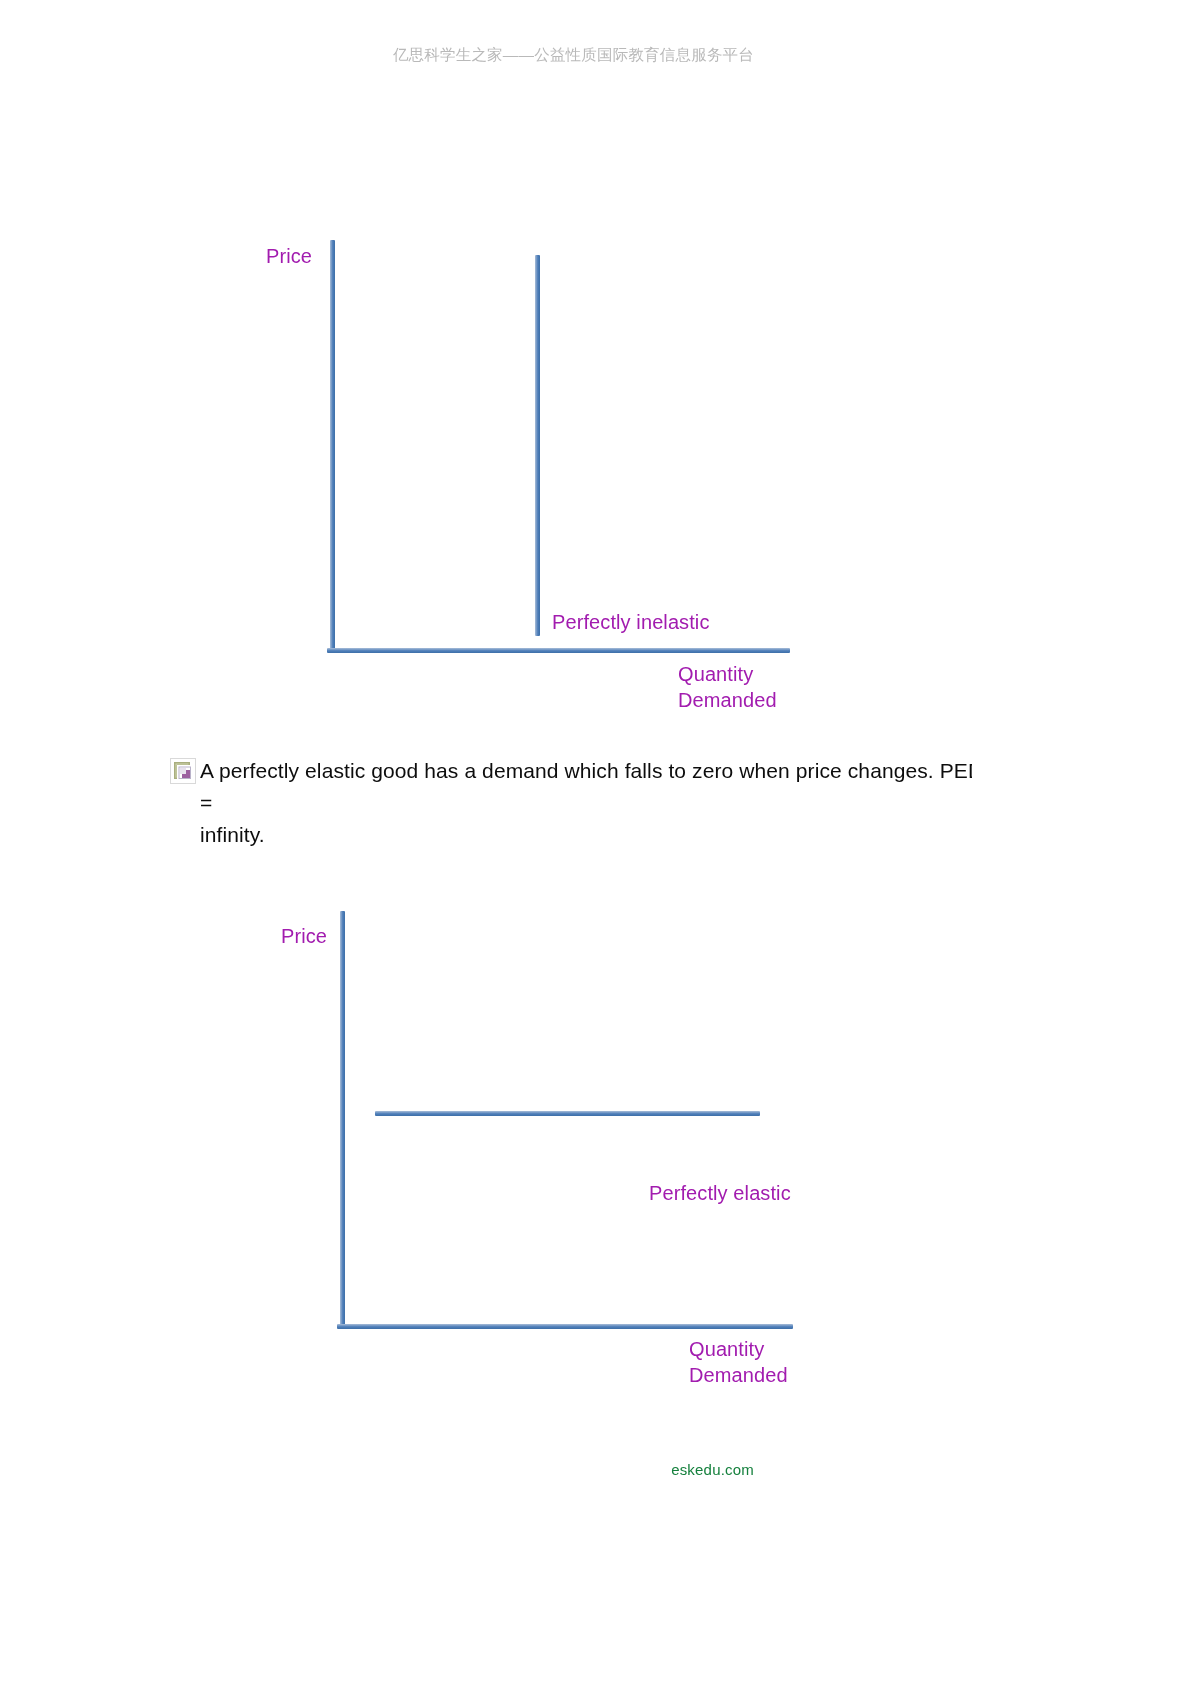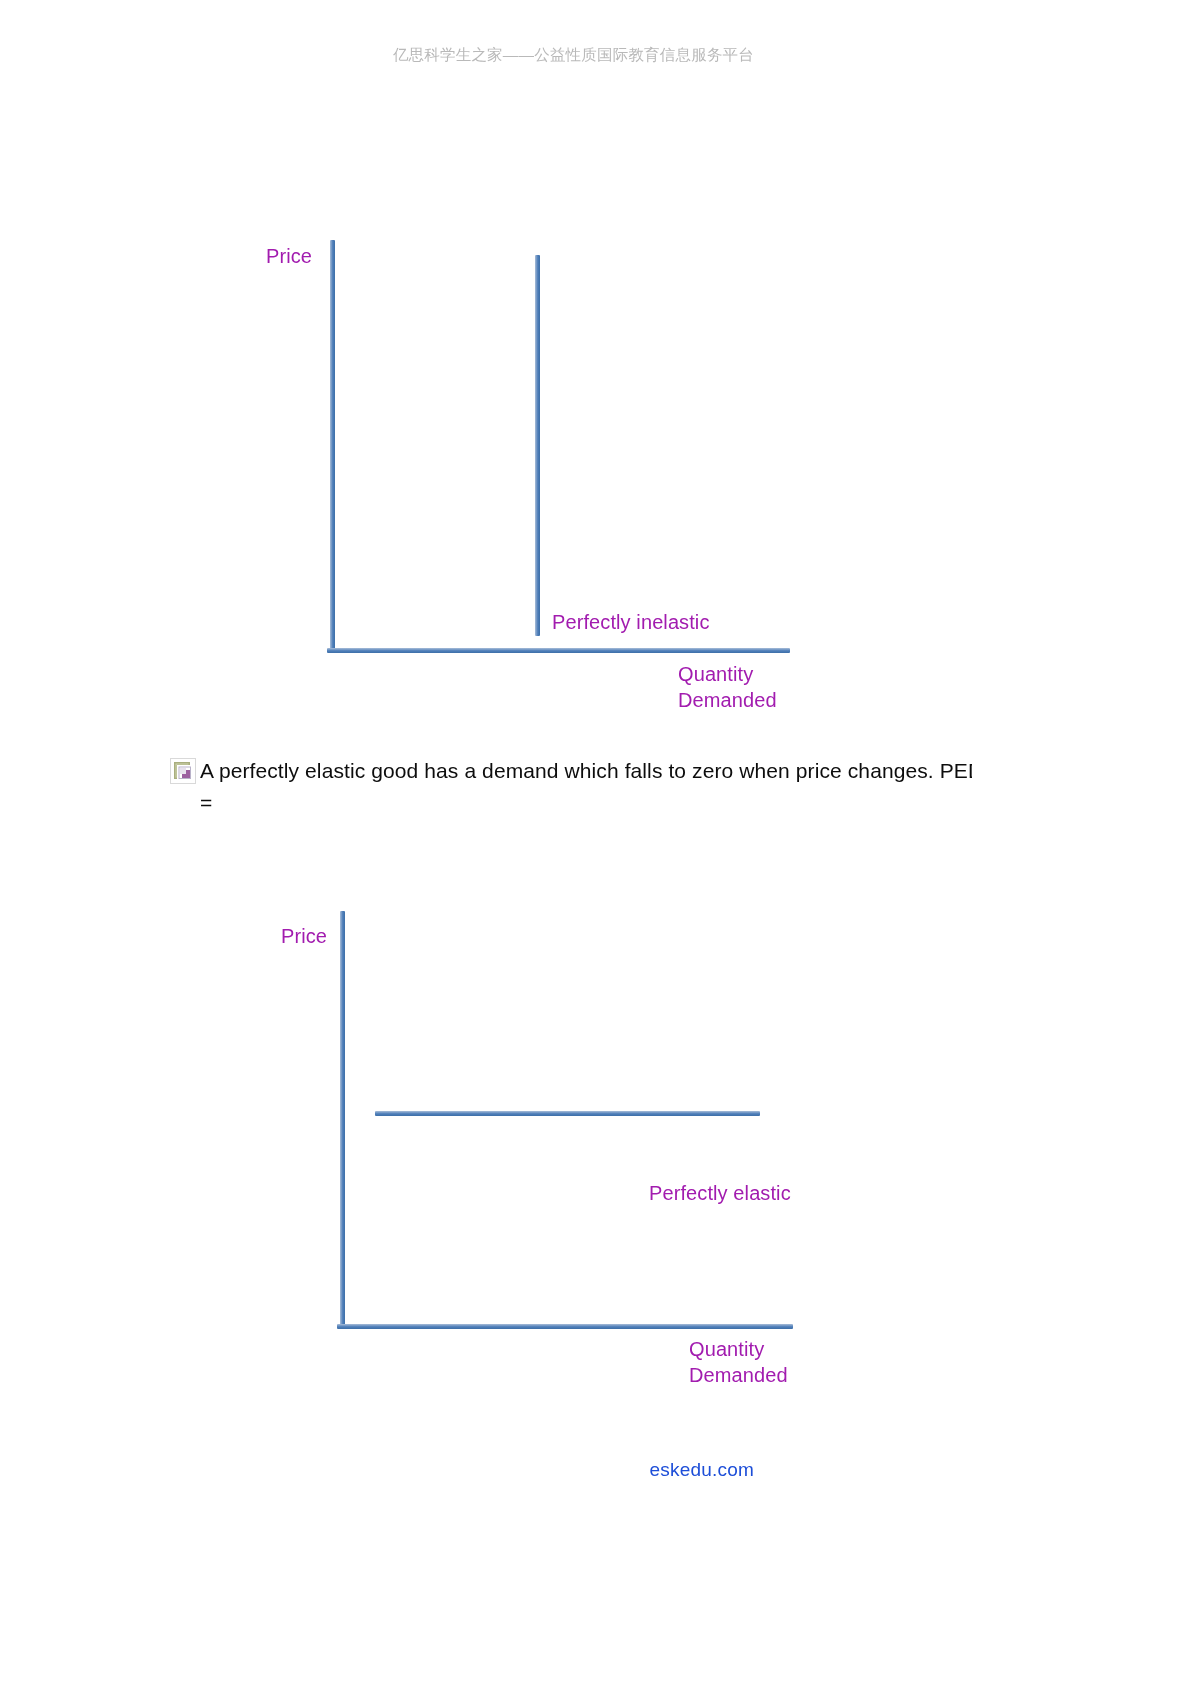--- a/index.html
+++ b/index.html
@@ -29,23 +29,23 @@
     color: #b9b9b9;
     letter-spacing: 0.2px;
     white-space: nowrap;
   }
 
   
   .doc-footer {
     position: absolute;
     top: 1460px;
     right: 218px;
-    font-size: 19px;
+    font-size: 15px;
     line-height: 20px;
-    color: #1d4ed8;
+    color: #15803d;
     letter-spacing: 0.2px;
     white-space: nowrap;
   }
 
   
   .bullet-para {
     position: absolute;
     left: 170px;
     width: 830px;
   }
@@ -137,20 +137,21 @@
         <rect x="0.5" y="0.5" width="25" height="25" fill="#ffffff" stroke="#d9d9d9" stroke-width="1"></rect>
         <path d="M4 4 H20 V7 H7 V21 H4 Z" fill="#a9ae7e"></path>
         <path d="M5.5 5.5 H18.5 V6.6 H6.6 V19.8 H5.5 Z" fill="#cfd3ae"></path>
         <rect x="9" y="9" width="11.5" height="11.5" fill="#ffffff" stroke="#b9b2c9" stroke-width="1"></rect>
         <rect x="12" y="12" width="8" height="8" fill="#9c5fa0"></rect>
         <rect x="10" y="10" width="6" height="6" fill="#e8e2ee"></rect>
       </svg>
     </span>
     <div class="bullet-text">
       <span>A perfectly elastic good has a demand which falls to zero when price changes. PED =</span>
+      <span class="l2">infinity.</span>
     </div>
   </div>
 
   <div class="chart" style="left:0px; top:0px; width:1191px; height:1684px;">
 
     <div class="chart-label" style="left:281px; top:923px;">Price</div>
 
     <div class="axis-y" style="left:340px; top:911px; height:418px;"></div>
 
     <div class="axis-x" style="left:337px; top:1324px; width:456px;"></div>

